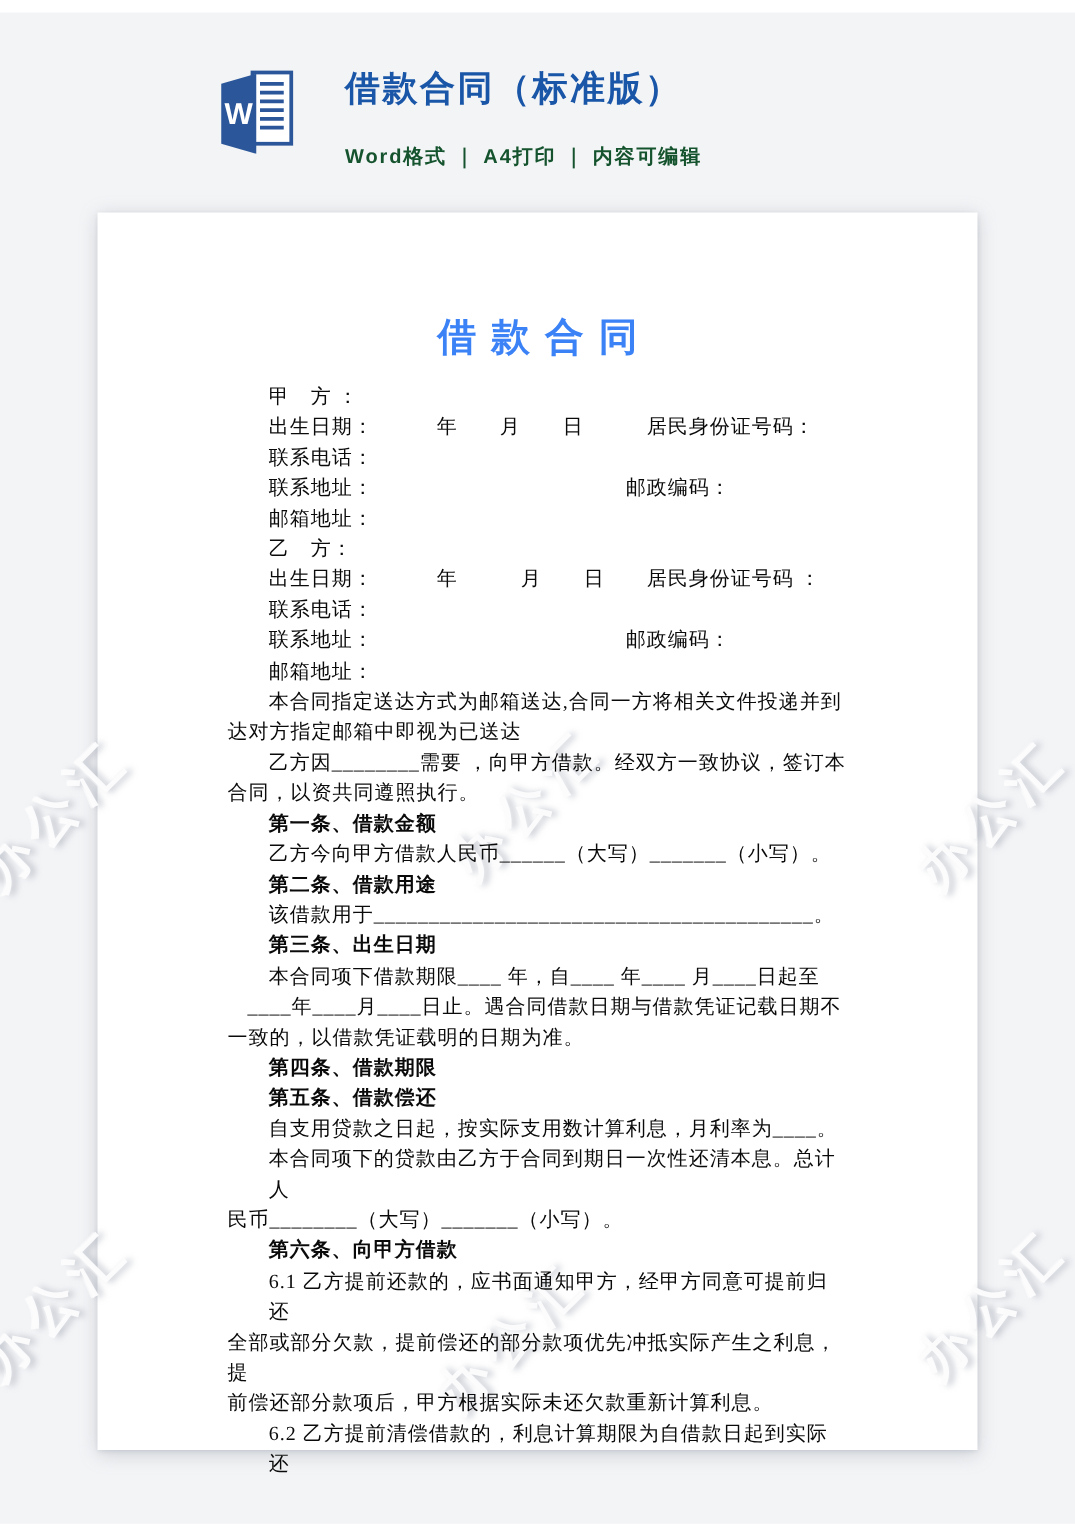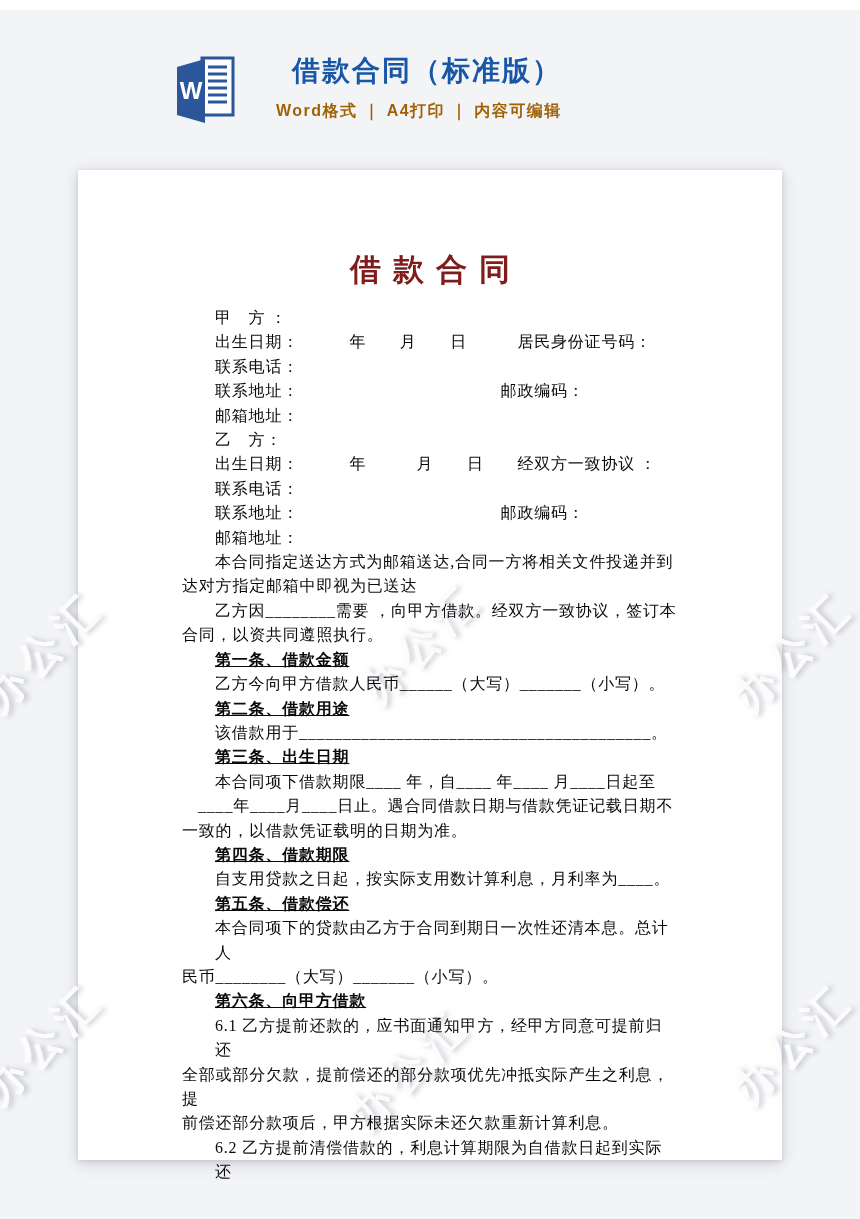--- a/index.html
+++ b/index.html
@@ -16,53 +16,53 @@
   }
   
   .header {
     position:absolute; left:174px; top:54px;
     display:flex; align-items:flex-start;
   }
   .word-icon-wrap { width:62px; height:70px; flex:0 0 auto; }
   .header-text { margin-left:40px; }
   .header-title {
     font-size:28px; font-weight:bold; color:#1a56a8;
-    letter-spacing:2px; line-height:30px; margin:2px 0 0 16px;
+    letter-spacing:2px; line-height:30px; margin:2px 0 0 0;
   }
   .header-subtitle {
-    margin-top:15px;
-    font-size:16px; font-weight:bold; color:#a16207;
+    margin-top:29px;
+    font-size:16px; font-weight:bold; color:#14532d;
     letter-spacing:1.5px;
   }
   
   .page {
     position:absolute; left:78px; top:170px;
     width:704px; height:990px;
     background:#ffffff;
     box-shadow:0 3px 14px rgba(142,150,163,0.40), 0 1px 4px rgba(142,150,163,0.30);
   }
   .page-content {
     position:relative; z-index:2;
     padding:78px 104px 0 104px;
   }
   .doc-title {
     font-family:"Liberation Serif","DejaVu Serif",serif;
-    font-size:31px; font-weight:bold; color:#7f1d1d;
+    font-size:31px; font-weight:bold; color:#3b82f6;
     text-align:center; letter-spacing:12px; text-indent:12px;
     height:44px; line-height:44px;
     margin-bottom:14px;
   }
   .doc-line {
     font-family:"Liberation Serif","DejaVu Serif",serif;
     font-size:16px; line-height:24.4px; letter-spacing:0.8px;
     color:#0a0a0a; white-space:pre-wrap;
   }
   .doc-line.ind  { padding-left:33px; }
   .doc-line.ind2 { padding-left:16px; }
-  .doc-line.head { padding-left:33px; font-weight:bold;text-decoration:underline; }
+  .doc-line.head { padding-left:33px; font-weight:bold; }
   
   .wm {
     position:absolute; z-index:1;
     transform:rotate(-45deg);
     font-size:42px; font-weight:bold; letter-spacing:8px;
     color:rgba(252,252,253,0.96);
     text-shadow:3px 3px 5px rgba(160,166,178,0.55), -1px -1px 1px rgba(255,255,255,0.85);
     white-space:nowrap;
     pointer-events:none;
   }
@@ -101,39 +101,39 @@
 <div class="page">
   <div class="page-content">
     <div class="doc-title">借款合同</div>
     <div>
         <div class="doc-line ind">甲　方 ：</div>
         <div class="doc-line ind">出生日期：　　　年　　月　　日　　　居民身份证号码：</div>
         <div class="doc-line ind">联系电话：</div>
         <div class="doc-line ind">联系地址：　　　　　　　　　　　　邮政编码：</div>
         <div class="doc-line ind">邮箱地址：</div>
         <div class="doc-line ind">乙　方：</div>
-        <div class="doc-line ind">出生日期：　　　年　　　月　　日　　经双方一致协议 ：</div>
+        <div class="doc-line ind">出生日期：　　　年　　　月　　日　　居民身份证号码 ：</div>
         <div class="doc-line ind">联系电话：</div>
         <div class="doc-line ind">联系地址：　　　　　　　　　　　　邮政编码：</div>
         <div class="doc-line ind">邮箱地址：</div>
         <div class="doc-line ind">本合同指定送达方式为邮箱送达,合同一方将相关文件投递并到</div>
         <div class="doc-line flush">达对方指定邮箱中即视为已送达</div>
         <div class="doc-line ind">乙方因________需要 ，向甲方借款。经双方一致协议，签订本</div>
         <div class="doc-line flush">合同，以资共同遵照执行。</div>
         <div class="doc-line head">第一条、借款金额</div>
         <div class="doc-line ind">乙方今向甲方借款人民币______（大写）_______（小写）。</div>
         <div class="doc-line head">第二条、借款用途</div>
         <div class="doc-line ind">该借款用于________________________________________。</div>
         <div class="doc-line head">第三条、出生日期</div>
         <div class="doc-line ind">本合同项下借款期限____ 年，自____ 年____ 月____日起至</div>
         <div class="doc-line ind2">____年____月____日止。遇合同借款日期与借款凭证记载日期不</div>
         <div class="doc-line flush">一致的，以借款凭证载明的日期为准。</div>
         <div class="doc-line head">第四条、借款期限</div>
+        <div class="doc-line head">第五条、借款偿还</div>
         <div class="doc-line ind">自支用贷款之日起，按实际支用数计算利息，月利率为____。</div>
-        <div class="doc-line head">第五条、借款偿还</div>
         <div class="doc-line ind">本合同项下的贷款由乙方于合同到期日一次性还清本息。总计人</div>
         <div class="doc-line flush">民币________（大写）_______（小写）。</div>
         <div class="doc-line head">第六条、向甲方借款</div>
         <div class="doc-line ind">6.1 乙方提前还款的，应书面通知甲方，经甲方同意可提前归还</div>
         <div class="doc-line flush">全部或部分欠款，提前偿还的部分款项优先冲抵实际产生之利息，提</div>
         <div class="doc-line flush">前偿还部分款项后，甲方根据实际未还欠款重新计算利息。</div>
         <div class="doc-line ind">6.2 乙方提前清偿借款的，利息计算期限为自借款日起到实际还</div>
       </div>
   </div>
 </div>

